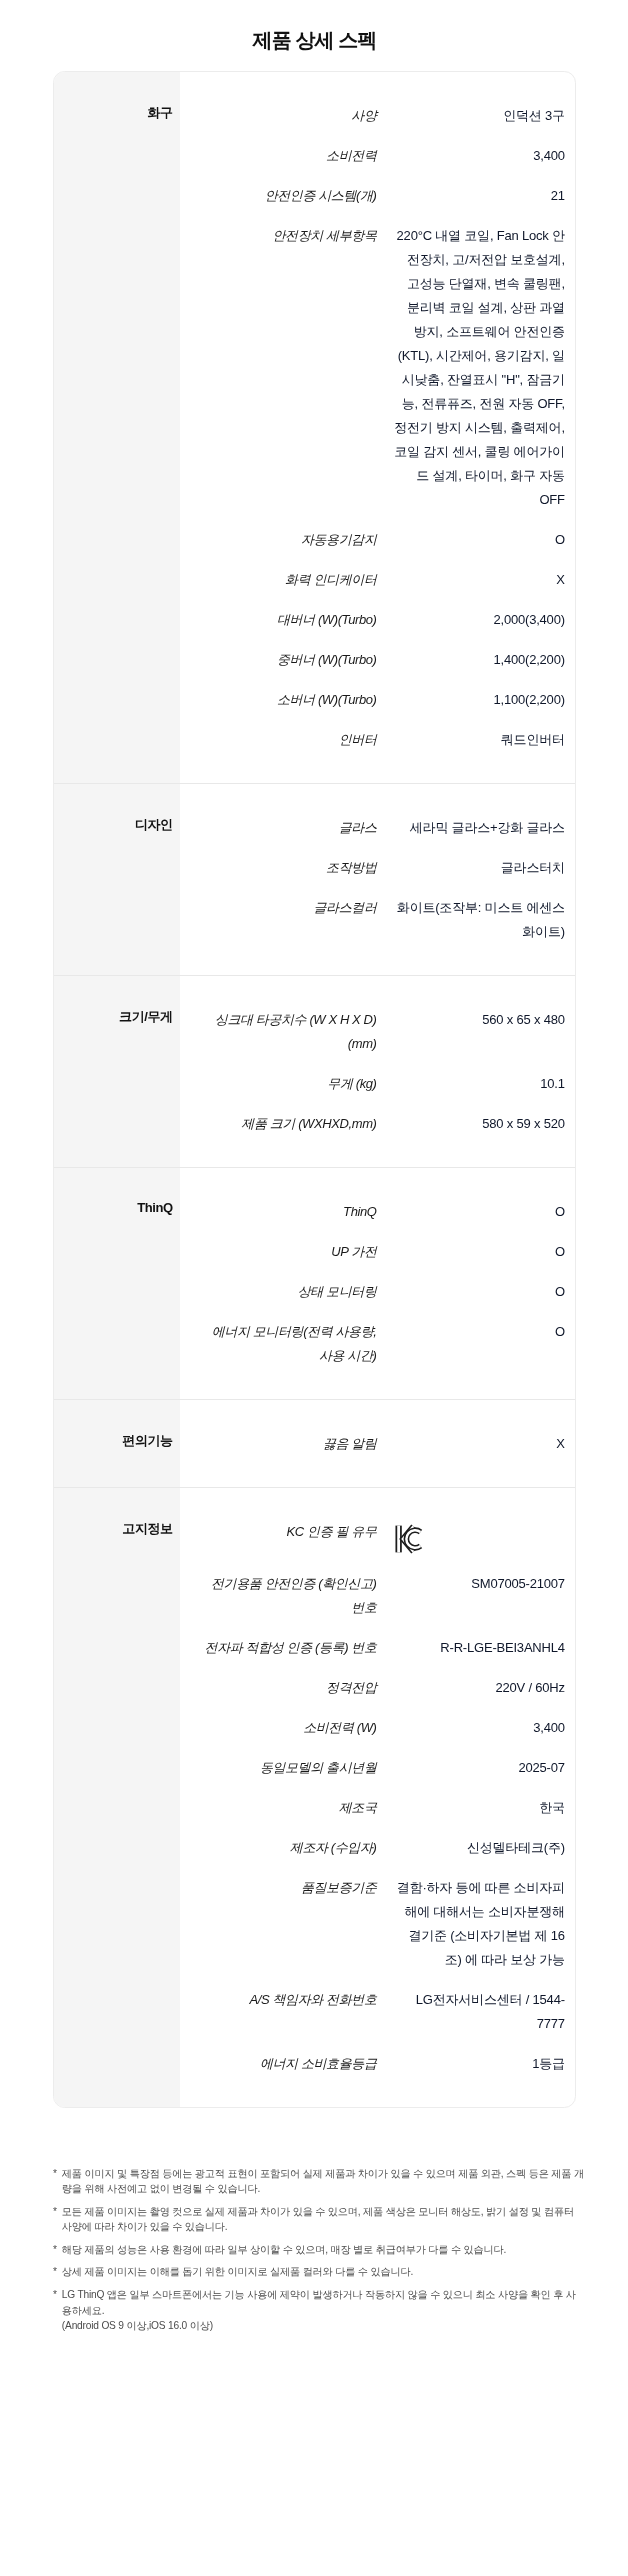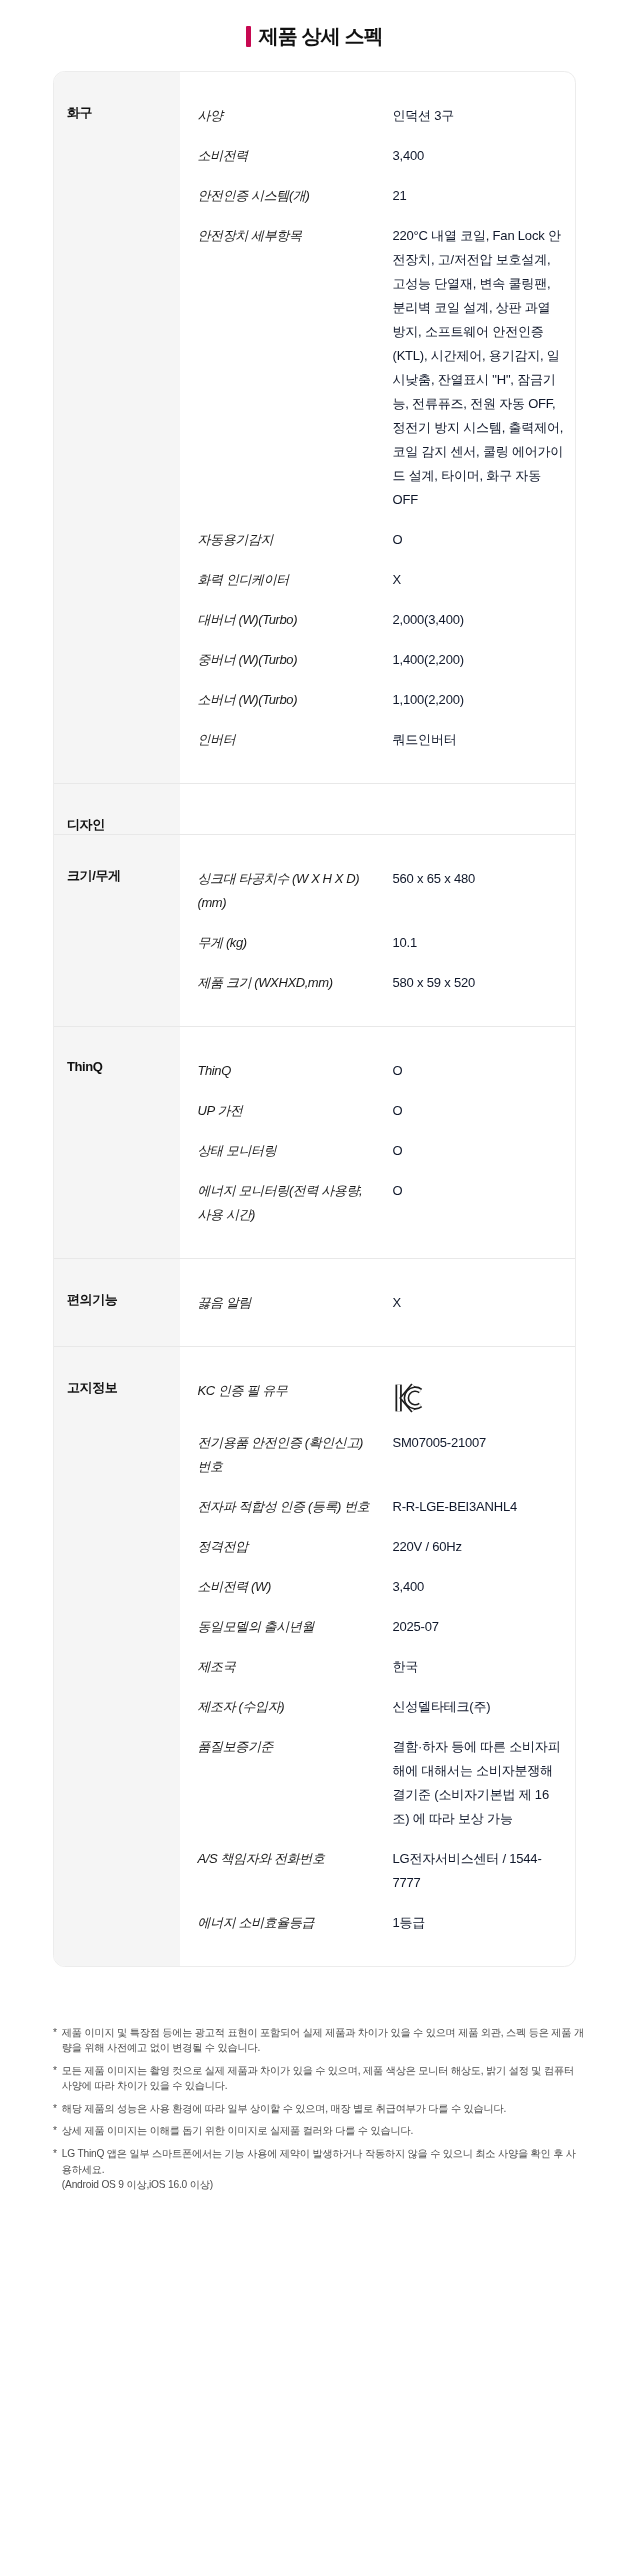--- a/index.html
+++ b/index.html
@@ -3,26 +3,26 @@
 <meta charset="utf-8">
 <style>
   * { box-sizing: border-box; }
   html,body { margin:0; padding:0; }
   body {
     width:629px; height:2576px; overflow:hidden;
     background:#ffffff;
     font-family:"Liberation Sans","DejaVu Sans",sans-serif;
   }
   
-  .title-wrap { display:flex; justify-content:center; align-items:center; gap:7.3px; margin-top:22px; height:29px; }
+  .title-wrap { display:flex; justify-content:center; align-items:center; gap:7.3px; margin-top:22px; height:29px;flex-direction:column; }
   .title-bar  { width:5.1px; height:20.5px; background:#c70851; border-radius:1.1px; }
   .page-title { font-size:20px; font-weight:700; color:#111; letter-spacing:-0.9px; margin:0; }
 
   
-  .card { margin:20px 53px 0 53px; border:0.7px solid #ececec; border-radius:11.7px; overflow:hidden; background:#fff; }
+  .card { margin:20px 53px 0 53px; border:0.7px solid #ececec; border-radius:11.7px; overflow:hidden; background:#fff;text-align:right; }
   .section { display:grid; grid-template-columns:126px 1fr; }
   .section + .section { border-top:0.7px solid #e8e8e8; }
   .side {
     background:#f5f5f5; padding:32px 7.3px 0 13px;
     font-size:13px; font-weight:700; color:#111; letter-spacing:-0.4px;
   }
   .rows { padding:32px 10.2px 31px 17.5px; }
   .row  { display:grid; grid-template-columns:195px 1fr; margin-bottom:16px; }
   .row:last-child { margin-bottom:0; }
   .rlabel {
@@ -94,20 +94,34 @@
           <div class="rvalue">1,100(2,200)</div>
         </div>
         <div class="row">
           <div class="rlabel">인버터</div>
           <div class="rvalue">쿼드인버터</div>
         </div>
       </div>
     </div>
     <div class="section">
       <div class="side">디자인</div>
+      <div class="rows">
+        <div class="row">
+          <div class="rlabel">글라스</div>
+          <div class="rvalue">세라믹 글라스+강화 글라스</div>
+        </div>
+        <div class="row">
+          <div class="rlabel">조작방법</div>
+          <div class="rvalue">글라스터치</div>
+        </div>
+        <div class="row">
+          <div class="rlabel">글라스컬러</div>
+          <div class="rvalue">화이트(조작부: 미스트 에센스 화이트)</div>
+        </div>
+      </div>
     </div>
     <div class="section">
       <div class="side">크기/무게</div>
       <div class="rows">
         <div class="row">
           <div class="rlabel">싱크대 타공치수 (W X H X D)(mm)</div>
           <div class="rvalue">560 x 65 x 480</div>
         </div>
         <div class="row">
           <div class="rlabel">무게 (kg)</div>

